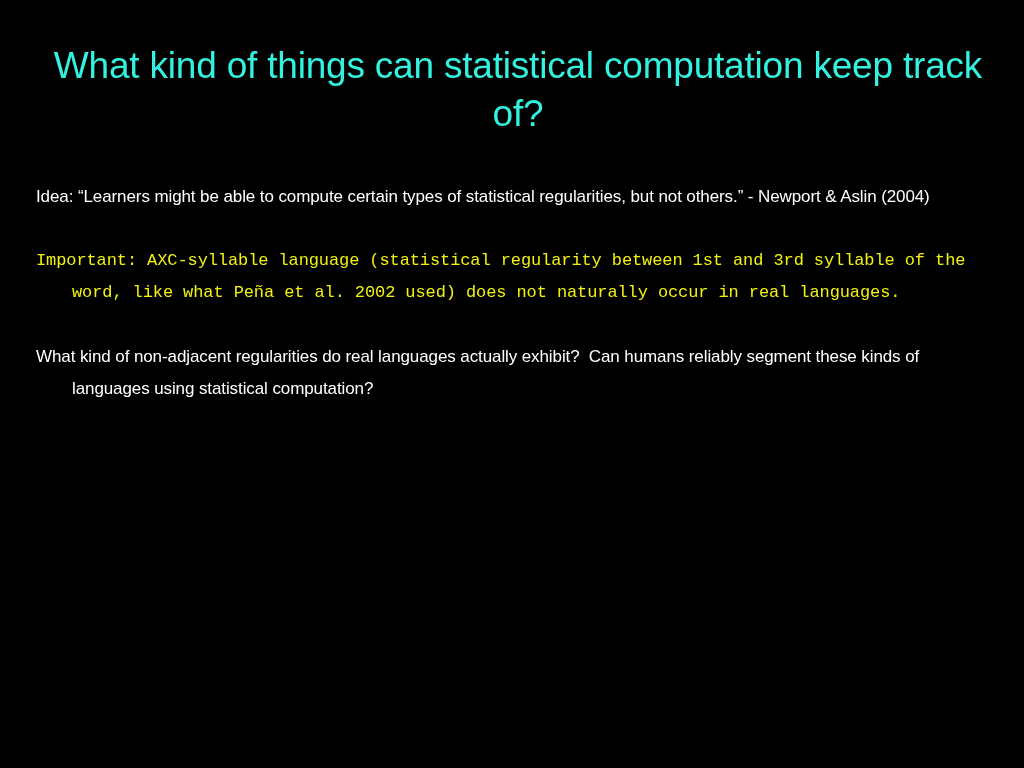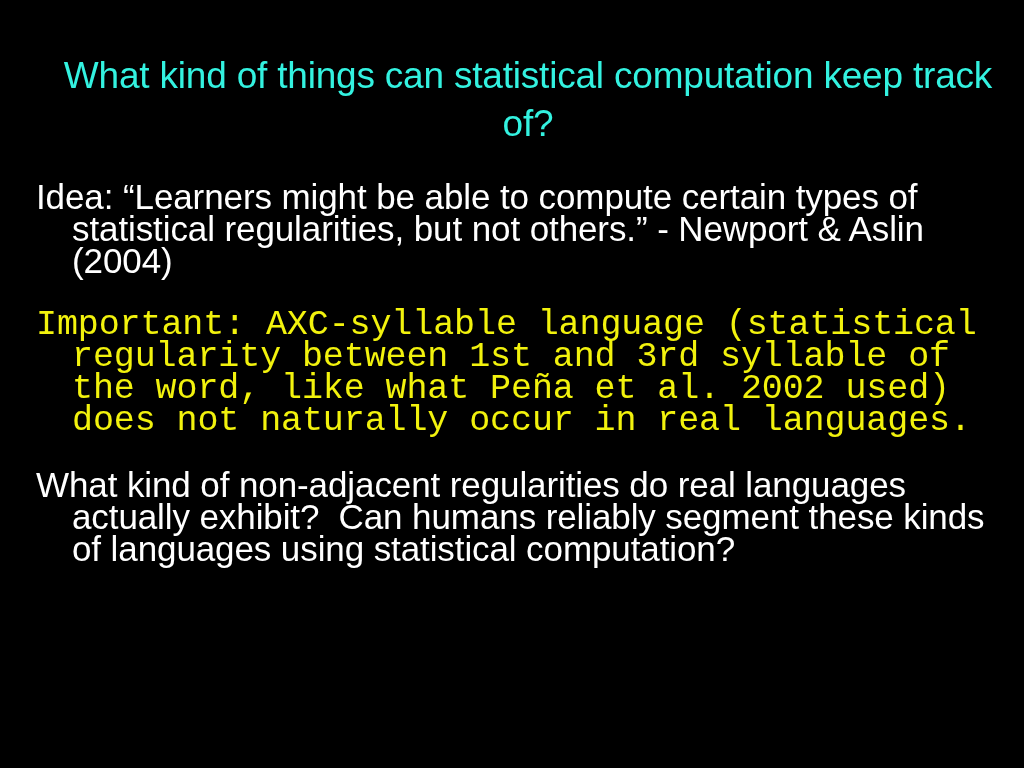--- a/index.html
+++ b/index.html
@@ -25,31 +25,31 @@
     position: absolute;
     left: 32px;
     top: 36px;
     width: 960px;
     text-align: center;
     color: #33F2E0;
     font-size: 37px;
     line-height: 48px;
     font-weight: normal;
     letter-spacing: -0.2px;
-    margin: 16px;
+    margin: 6px;
     white-space: pre-wrap;
   }
   .body-block {
     position: absolute;
     left: 36px;
     top: 181px;
     width: 962px;
   }
   .para {
-    font-size: 35px;
+    font-size: 17px;
     line-height: 32px;
     margin: 0 0 32px 0;
     padding-left: 36px;
     text-indent: -36px;
     white-space: pre-wrap;
     letter-spacing: -0.1px;
   }
   .para:last-child {
     margin-bottom: 11px;
   }

